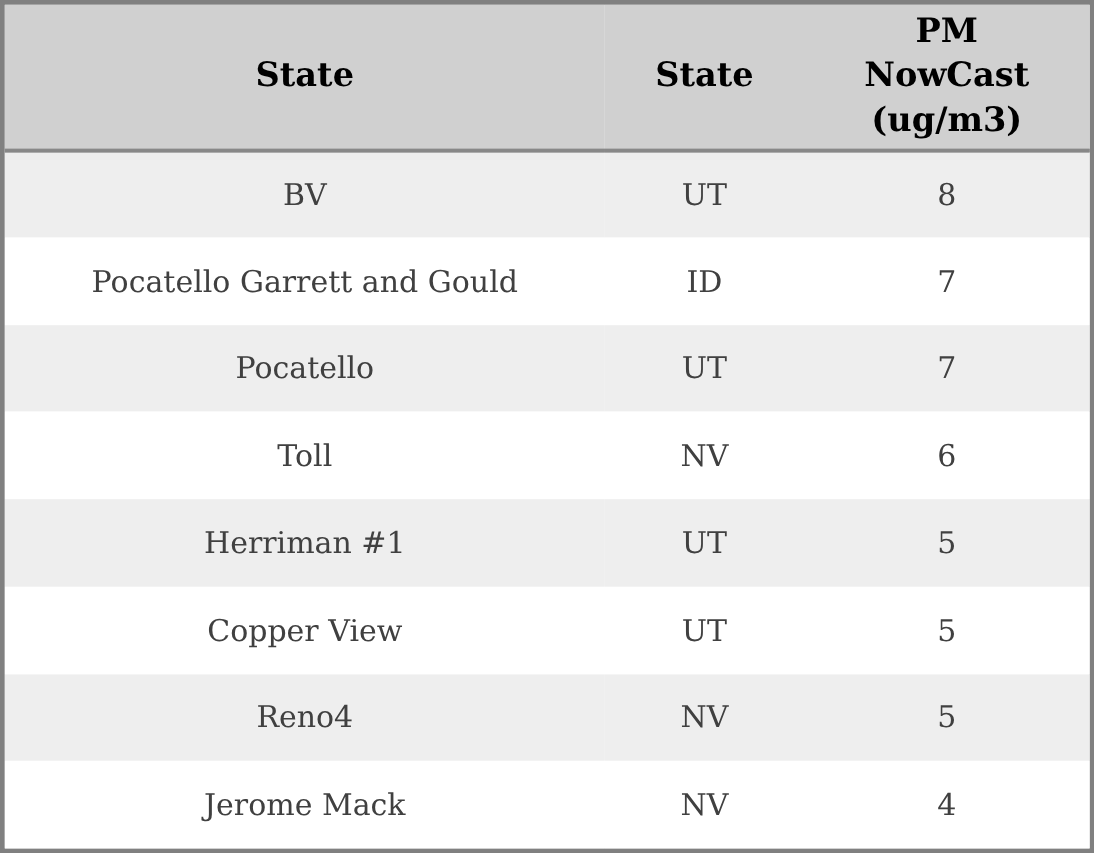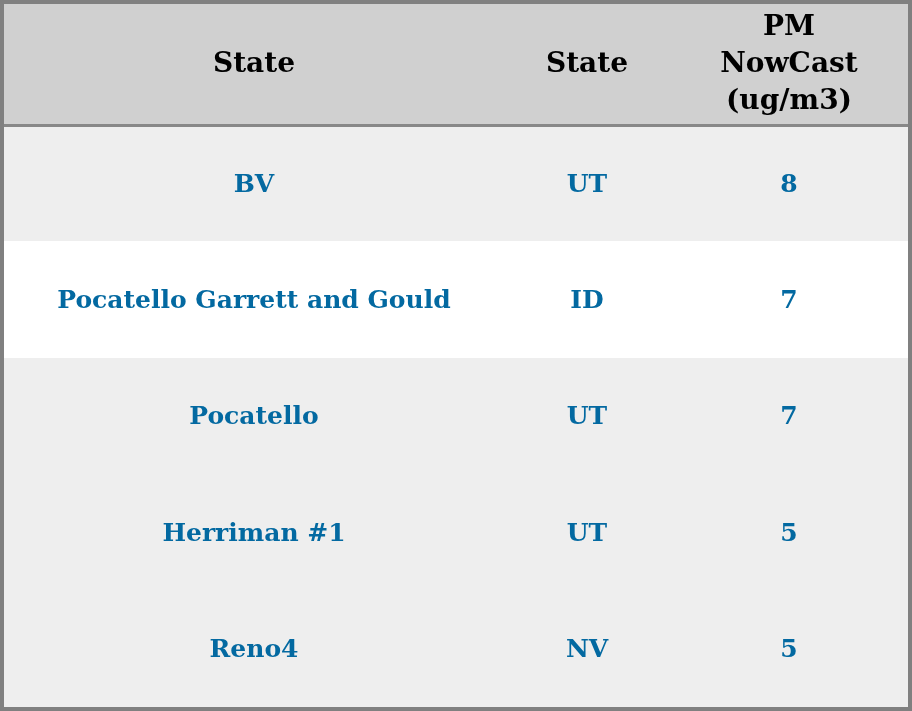--- a/index.html
+++ b/index.html
@@ -39,24 +39,23 @@
     max-width: 170px;
   }
   th .hdr-wrap.narrow {
     max-width: 145px;
   }
   tbody tr { height: 57.6px; }
   tbody tr.odd  { background: #eeeeee; }
   tbody tr.even { background: #ffffff; margin-top: 40px; }
   tbody td {
     font-size: 25px;
-    color: #0369a1;
+    color: #404040;
     text-align: center;
     vertical-align: middle;
-    font-weight: bold;
   }
 </style>
 </head>
 <body>
 
 <div class="table-frame">
   <table>
     <colgroup>
       <col class="c-site">
       <col class="c-state">
@@ -84,25 +83,40 @@
         <tr class="even">
           <td>Pocatello Garrett and Gould</td>
           <td>ID</td>
           <td>7</td>
         </tr>
         <tr class="odd">
           <td>Pocatello</td>
           <td>UT</td>
           <td>7</td>
         </tr>
+        <tr class="even">
+          <td>Toll</td>
+          <td>NV</td>
+          <td>6</td>
+        </tr>
         <tr class="odd">
           <td>Herriman #1</td>
+          <td>UT</td>
+          <td>5</td>
+        </tr>
+        <tr class="even">
+          <td>Copper View</td>
           <td>UT</td>
           <td>5</td>
         </tr>
         <tr class="odd">
           <td>Reno4</td>
           <td>NV</td>
           <td>5</td>
         </tr>
+        <tr class="even">
+          <td>Jerome Mack</td>
+          <td>NV</td>
+          <td>4</td>
+        </tr>
       </tbody>
   </table>
 </div>
 
 </body></html>

